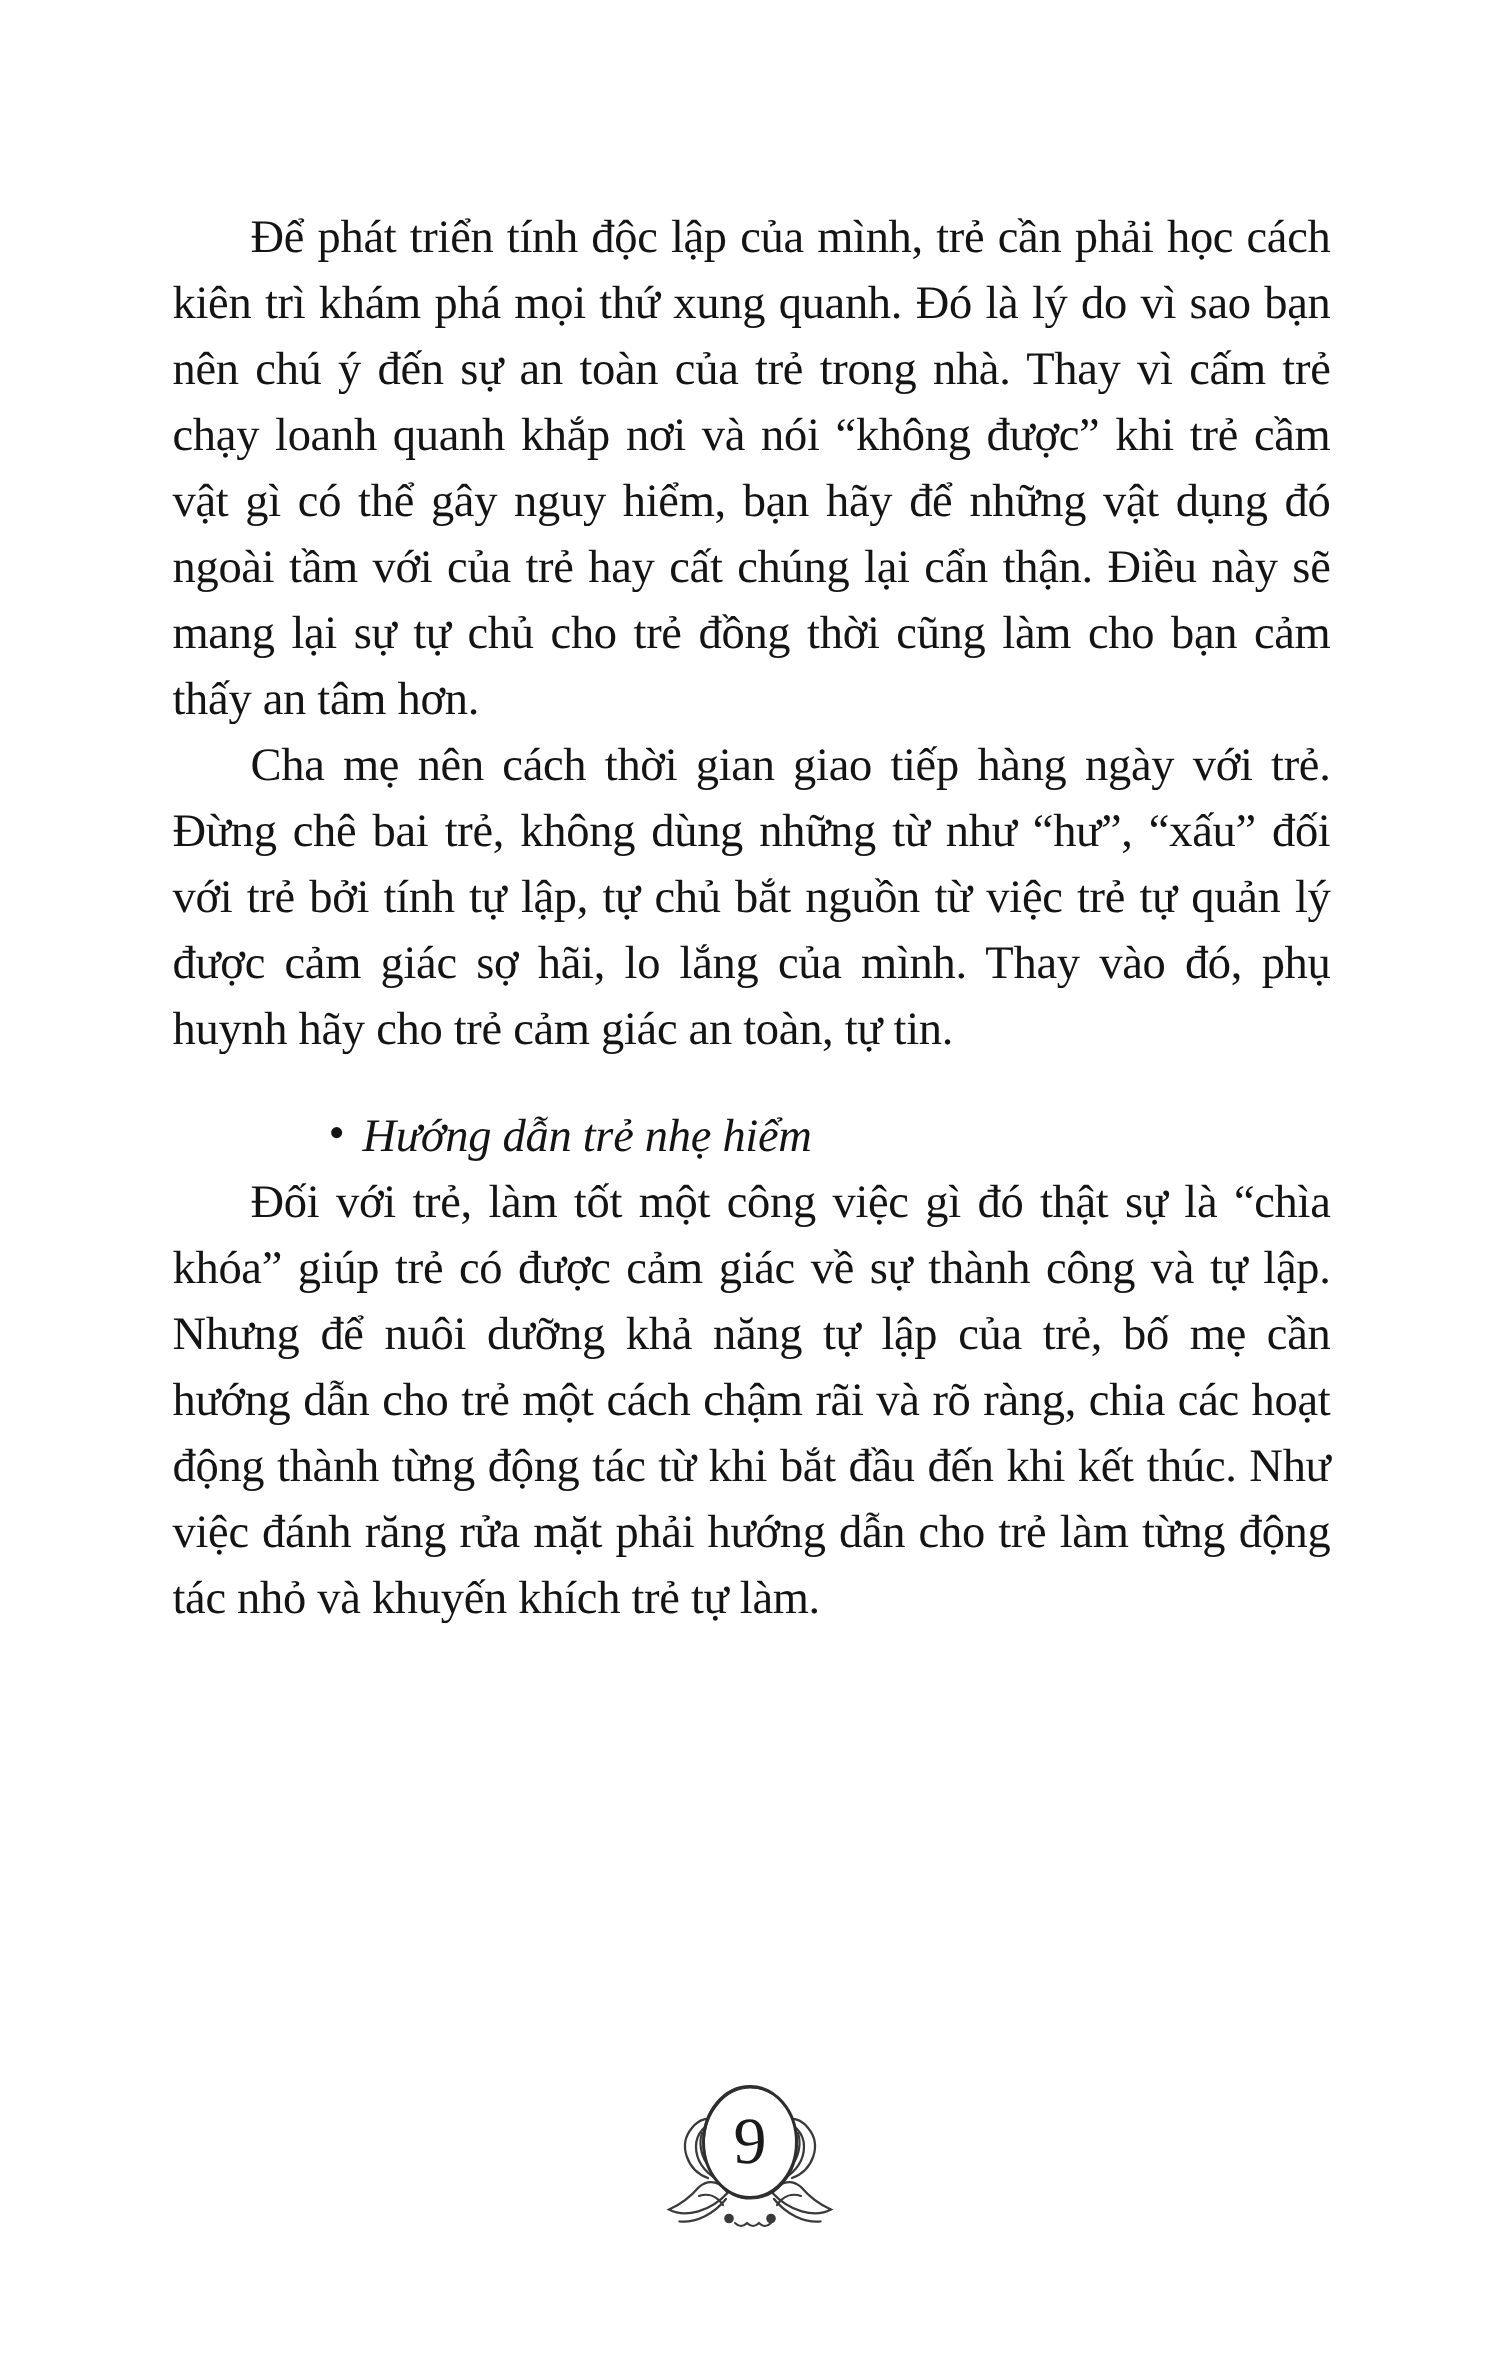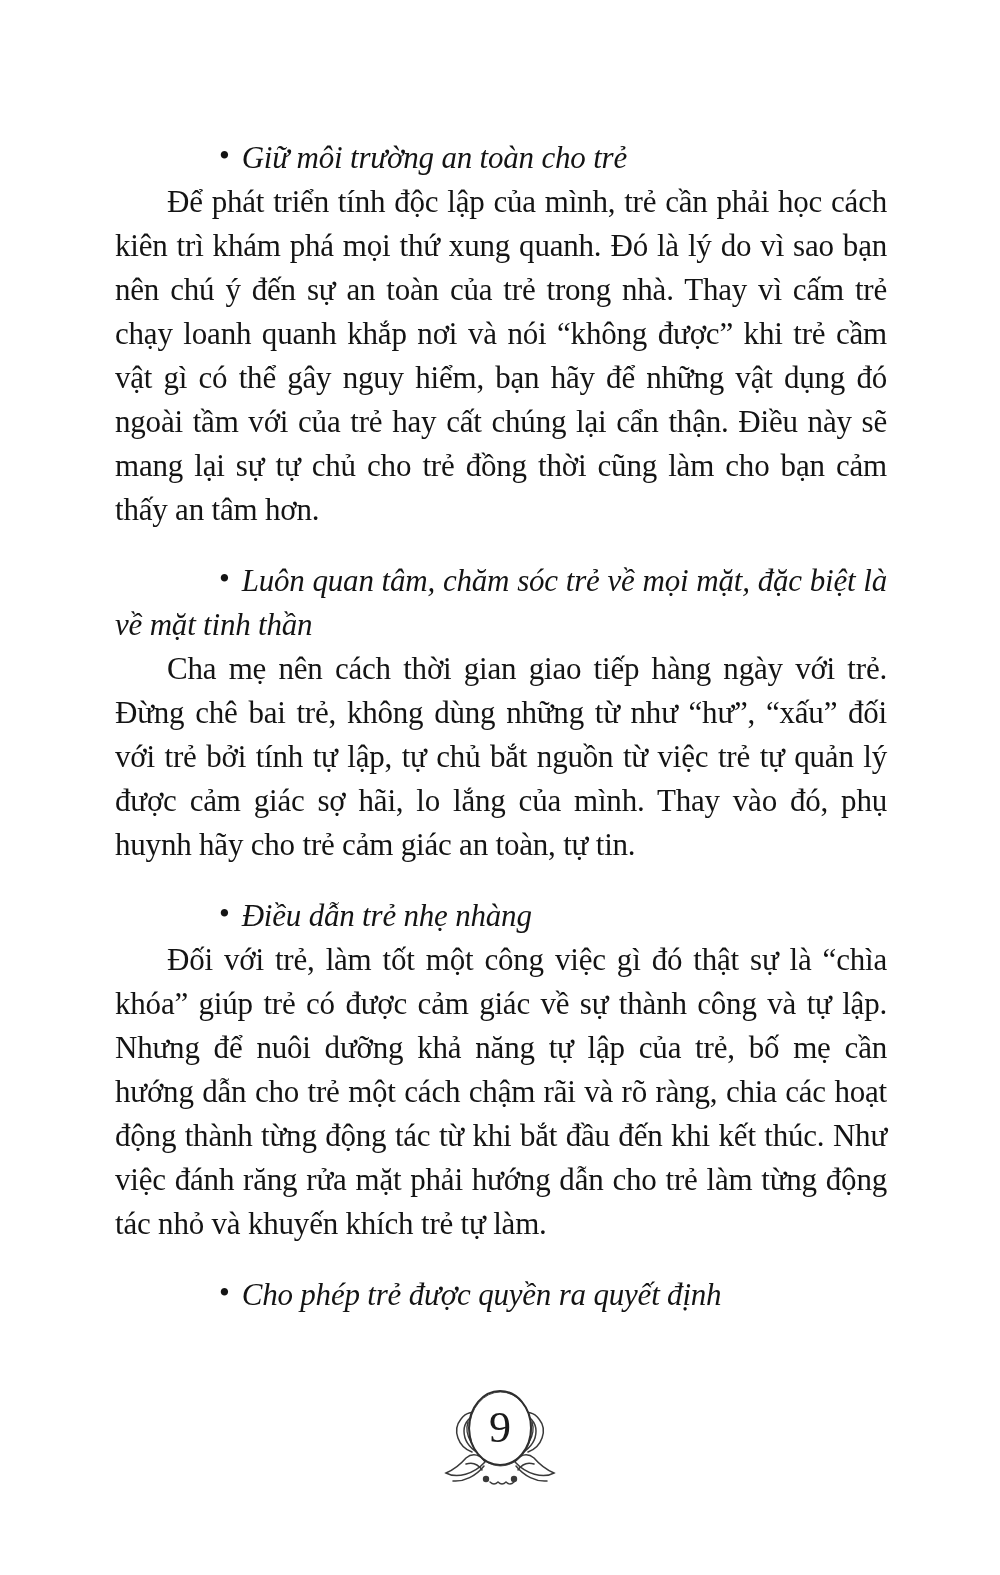--- a/index.html
+++ b/index.html
@@ -73,33 +73,30 @@
     font-family: "Liberation Serif", "DejaVu Serif", serif;
   }
 </style>
 </head>
 <body>
 
 <div class="book-page">
 
   <div class="content">
 
-    <p class="heading first"><span class="bullet-glyph">•</span><span>Giữ môi trường an toàn cho trẻ</span></p>
 
     <p>Để phát triển tính độc lập của mình, trẻ cần phải học cách kiên trì khám phá mọi thứ xung quanh. Đó là lý do vì sao bạn nên chú ý đến sự an toàn của trẻ trong nhà. Thay vì cấm trẻ chạy loanh quanh khắp nơi và nói “không được” khi trẻ cầm vật gì có thể gây nguy hiểm, bạn hãy để những vật dụng đó ngoài tầm với của trẻ hay cất chúng lại cẩn thận. Điều này sẽ mang lại sự tự chủ cho trẻ đồng thời cũng làm cho bạn cảm thấy an tâm hơn.</p>
 
-    <p class="heading"><span class="bullet-glyph">•</span><span>Luôn quan tâm, chăm sóc trẻ về mọi mặt, đặc biệt là về mặt tinh thần</span></p>
 
     <p>Cha mẹ nên cách thời gian giao tiếp hàng ngày với trẻ. Đừng chê bai trẻ, không dùng những từ như “hư”, “xấu” đối với trẻ bởi tính tự lập, tự chủ bắt nguồn từ việc trẻ tự quản lý được cảm giác sợ hãi, lo lắng của mình. Thay vào đó, phụ huynh hãy cho trẻ cảm giác an toàn, tự tin.</p>
 
-    <p class="heading"><span class="bullet-glyph">•</span><span>Điều dẫn trẻ nhẹ nhàng</span></p>
+    <p class="heading"><span class="bullet-glyph">•</span><span>Hướng dẫn trẻ nhẹ hiểm</span></p>
 
     <p>Đối với trẻ, làm tốt một công việc gì đó thật sự là “chìa khóa” giúp trẻ có được cảm giác về sự thành công và tự lập. Nhưng để nuôi dưỡng khả năng tự lập của trẻ, bố mẹ cần hướng dẫn cho trẻ một cách chậm rãi và rõ ràng, chia các hoạt động thành từng động tác từ khi bắt đầu đến khi kết thúc. Như việc đánh răng rửa mặt phải hướng dẫn cho trẻ làm từng động tác nhỏ và khuyến khích trẻ tự làm.</p>
 
-    <p class="heading"><span class="bullet-glyph">•</span><span>Cho phép trẻ được quyền ra quyết định</span></p>
 
   </div>
 
   <div class="ornament-zone">
     <div class="ornament-wrap">
       <svg width="124" height="104" viewBox="0 0 124 104">
         <g stroke="#3a3a3a" fill="none" stroke-width="1.5" stroke-linecap="round">
 
           <path d="M34,66 C20,61 14,44 23,33 C28,26 36,25 41,28 C33,29 26,36 26,45 C26,55 32,62 40,67"></path>
           <path d="M30,36 C28,42 29,50 33,56"></path>

